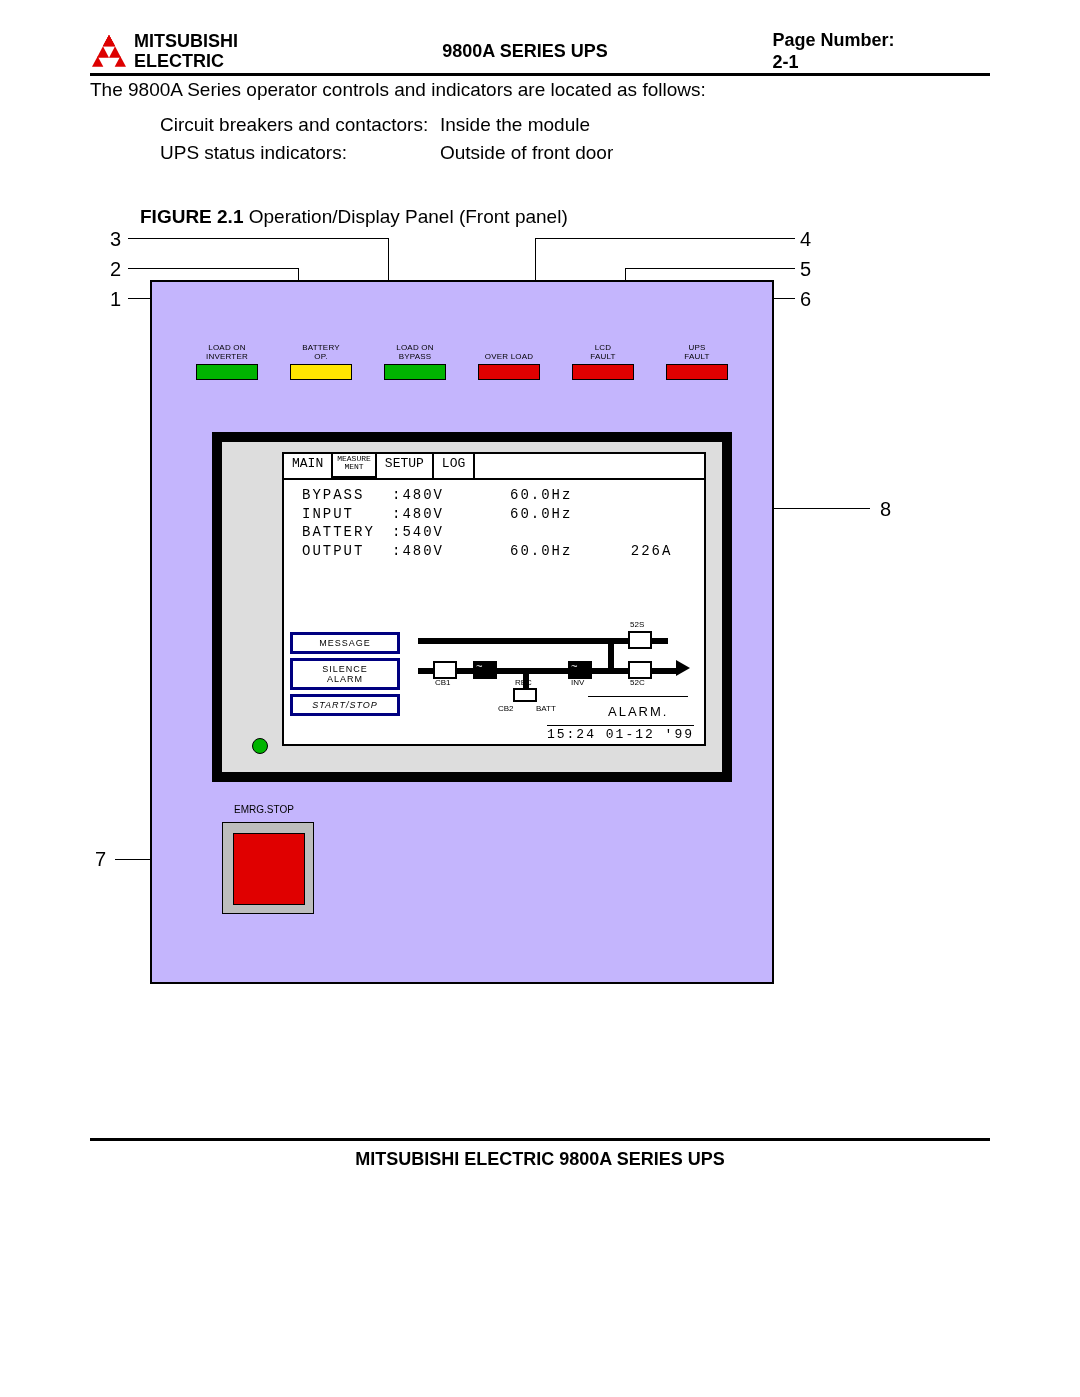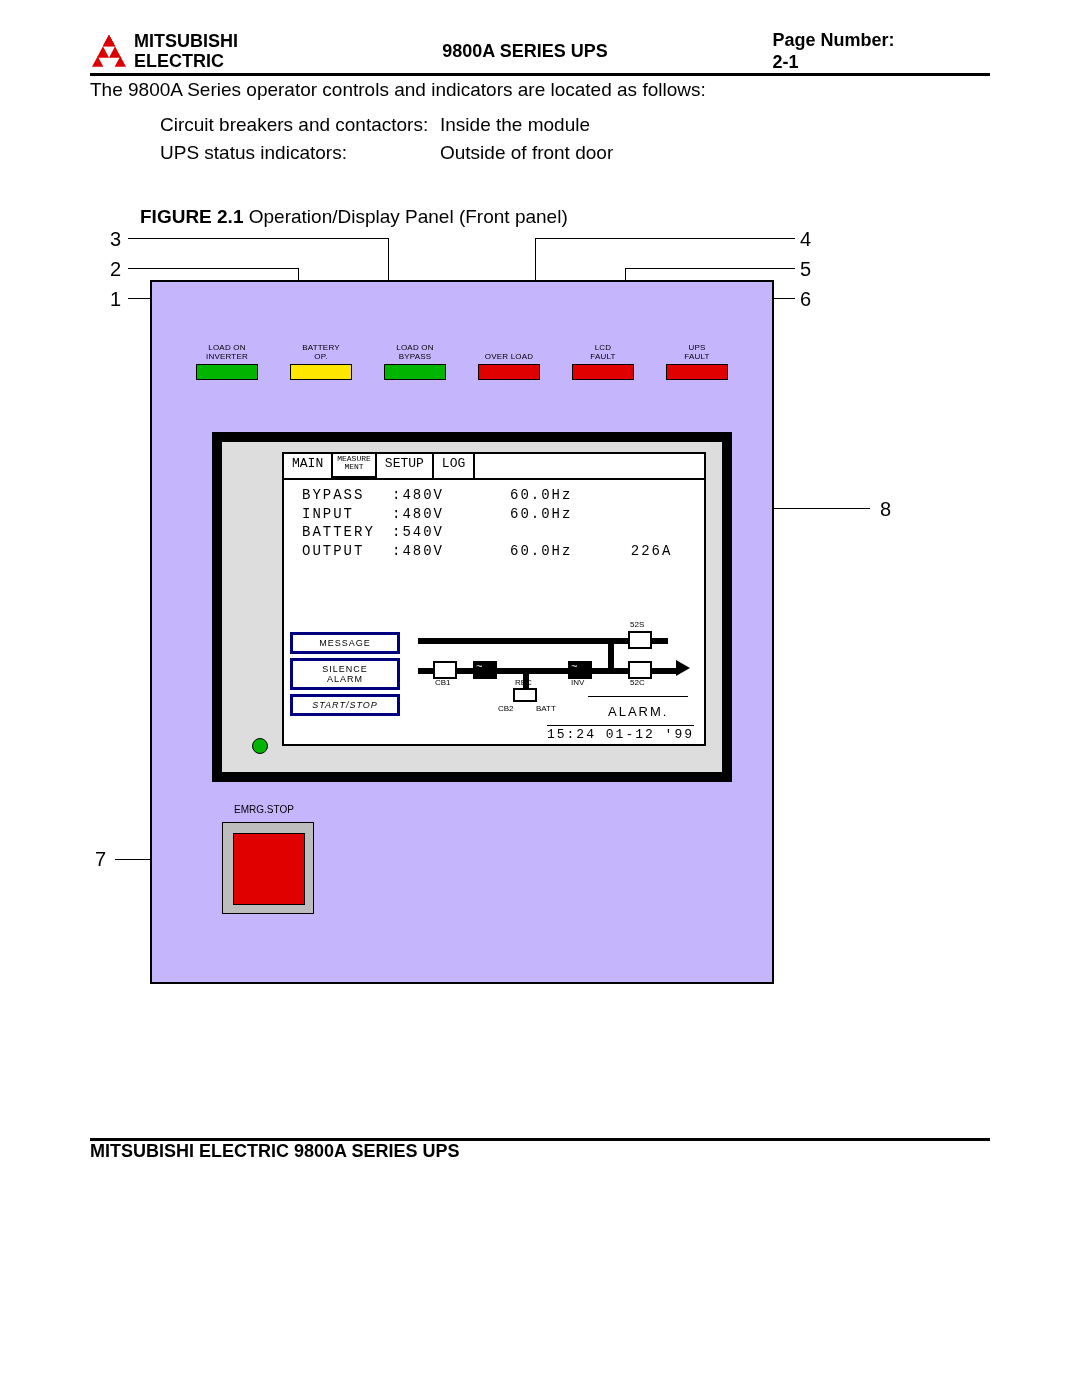--- a/index.html
+++ b/index.html
@@ -304,23 +304,24 @@
   }
   .emrg-btn-inner {
     position: absolute;
     left: 10px; top: 10px;
     width: 70px; height: 70px;
     background: #e00000;
     border: 1px solid #000;
   }
   .footer {
     border-top: 3px solid #000;
-    text-align: left;
+    text-align: center;
     font-weight: bold;
     font-size: 18px;
+    padding-top: 8px;
     margin-top: 160px;
   }
 </style>
 </head>
 <body>
 
 <div class="page">
   <div class="header">
     <div class="header-logo">
       <svg class="logo-svg" viewBox="0 0 100 90">

